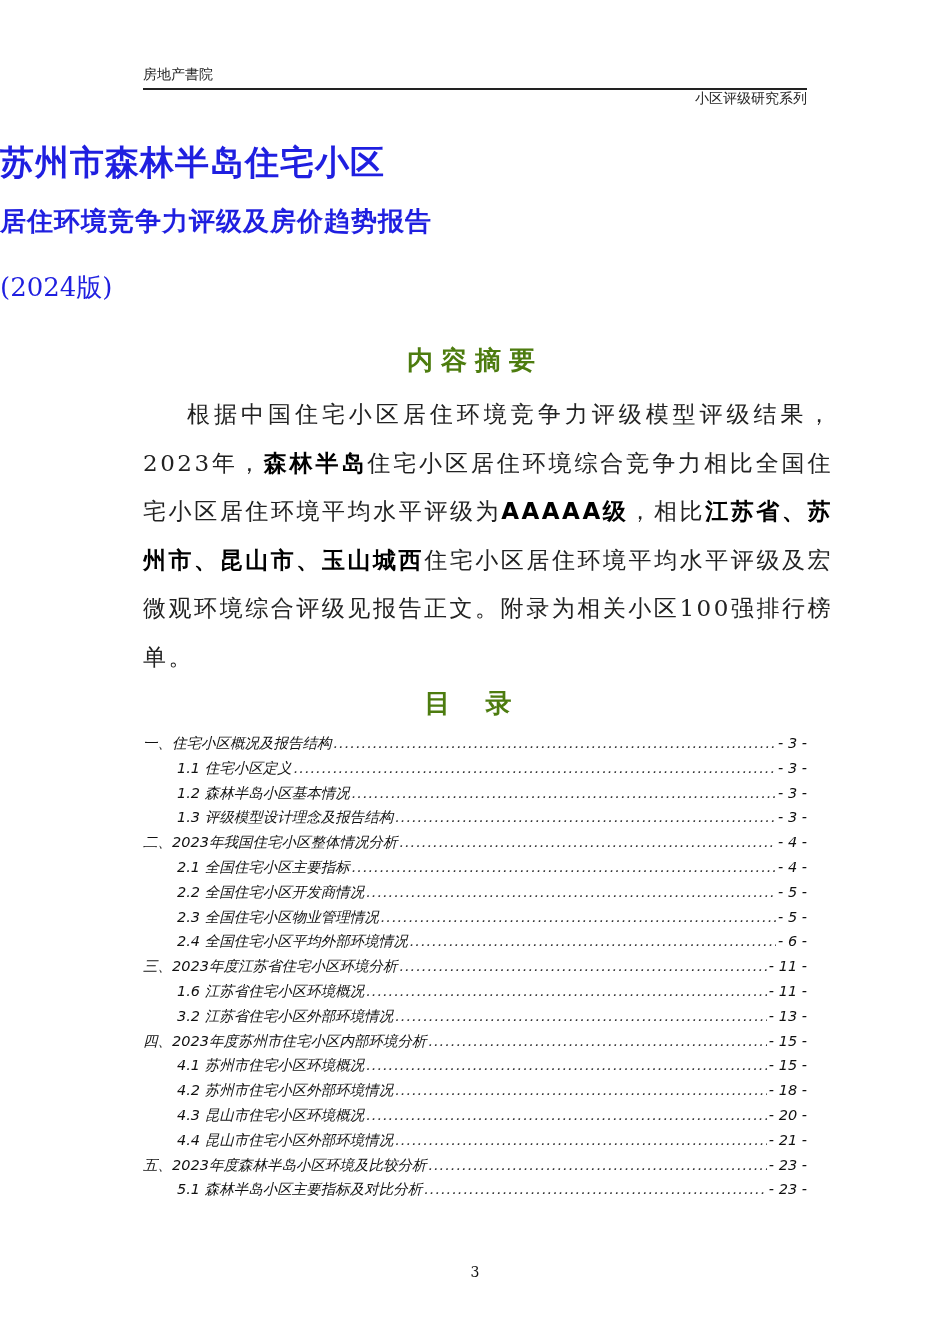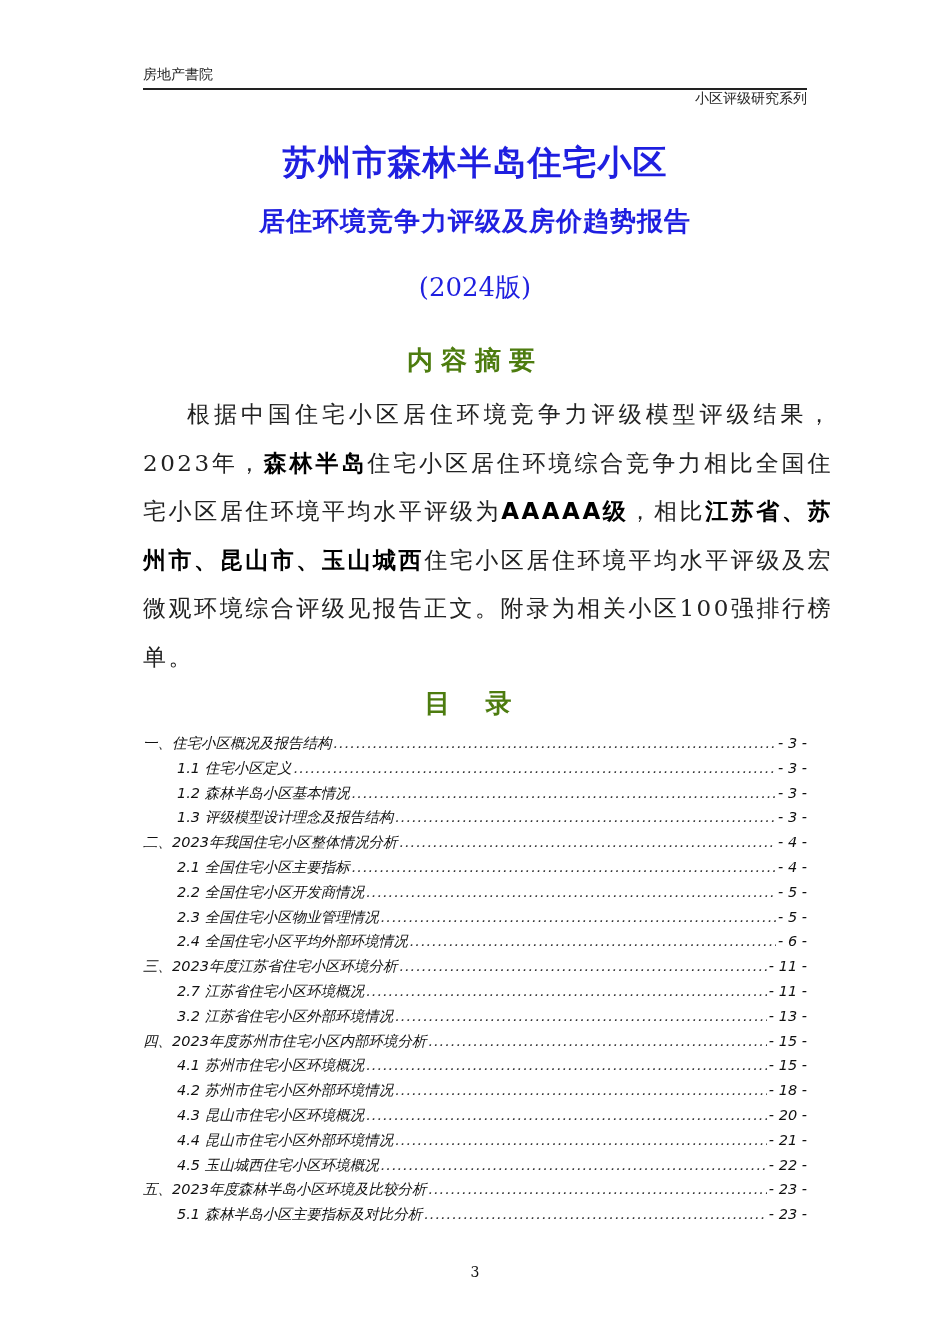--- a/index.html
+++ b/index.html
@@ -4,21 +4,21 @@
 <style>
   html, body { margin: 0; padding: 0; background: #ffffff; }
   body { width: 950px; height: 1344px; position: relative; overflow: hidden;
          font-family: "DejaVu Serif", "Liberation Serif", serif; color: #111; }
   .header { position: absolute; left: 143px; right: 143px; top: 66px; height: 22px;
             font-family: "DejaVu Sans", "Liberation Sans", sans-serif; font-size: 14px; color: #222; }
   .header .left { position: absolute; left: 0; top: 0; }
   .header .right { position: absolute; right: 0; top: 0; margin-top: 24px; }
   .header-rule { position: absolute; left: 143px; right: 143px; top: 88px; height: 2px; background: #222; }
 
-  .title { position: absolute; left: 0; right: 0; text-align: center; color: #1f1fe0;
+  .title { position: absolute; left: 0; right: 0; text-align: left; color: #1f1fe0;
            font-family: "DejaVu Sans", "Liberation Sans", sans-serif; font-weight: bold; }
   .t1 { top: 140px; font-size: 34px; letter-spacing: 1px; }
   .t2 { top: 204px; font-size: 26px; letter-spacing: 1px; }
   .t3 { top: 270px; font-size: 26px; font-weight: normal;
         font-family: "DejaVu Serif", "Liberation Serif", serif; }
 
   .section-head { position: absolute; left: 0; right: 0; text-align: center;
                   font-family: Liberation Sans, sans-serif; font-weight: bold; color: #4d7c0f; }
   .abs-head { top: 343px; font-size: 26px; letter-spacing: 8px; }
   .toc-head { top: 686px; font-size: 26px; letter-spacing: 14px; }
@@ -104,21 +104,21 @@
       <span class="label">2.4 全国住宅小区平均外部环境情况</span>
       <span class="dots"></span>
       <span class="page">- 6 -</span>
     </div>
     <div class="toc-row">
       <span class="label">三、2023年度江苏省住宅小区环境分析</span>
       <span class="dots"></span>
       <span class="page">- 11 -</span>
     </div>
     <div class="toc-row sub">
-      <span class="label">2.7 江苏省住宅小区环境概况</span>
+      <span class="label">1.6 江苏省住宅小区环境概况</span>
       <span class="dots"></span>
       <span class="page">- 11 -</span>
     </div>
     <div class="toc-row sub">
       <span class="label">3.2 江苏省住宅小区外部环境情况</span>
       <span class="dots"></span>
       <span class="page">- 13 -</span>
     </div>
     <div class="toc-row">
       <span class="label">四、2023年度苏州市住宅小区内部环境分析</span>
@@ -138,25 +138,20 @@
     <div class="toc-row sub">
       <span class="label">4.3 昆山市住宅小区环境概况</span>
       <span class="dots"></span>
       <span class="page">- 20 -</span>
     </div>
     <div class="toc-row sub">
       <span class="label">4.4 昆山市住宅小区外部环境情况</span>
       <span class="dots"></span>
       <span class="page">- 21 -</span>
     </div>
-    <div class="toc-row sub">
-      <span class="label">4.5 玉山城西住宅小区环境概况</span>
-      <span class="dots"></span>
-      <span class="page">- 22 -</span>
-    </div>
     <div class="toc-row">
       <span class="label">五、2023年度森林半岛小区环境及比较分析</span>
       <span class="dots"></span>
       <span class="page">- 23 -</span>
     </div>
     <div class="toc-row sub">
       <span class="label">5.1 森林半岛小区主要指标及对比分析</span>
       <span class="dots"></span>
       <span class="page">- 23 -</span>
     </div>

